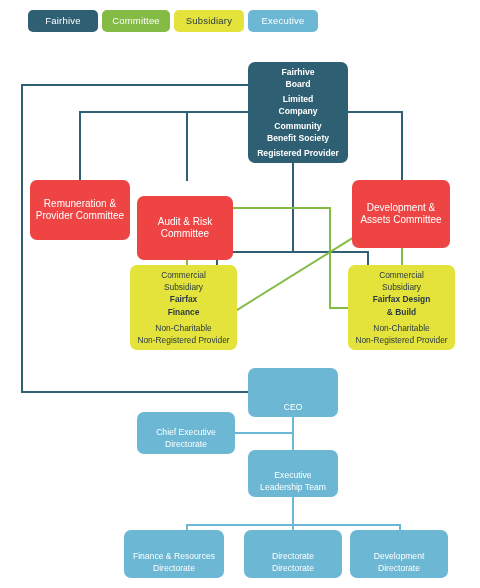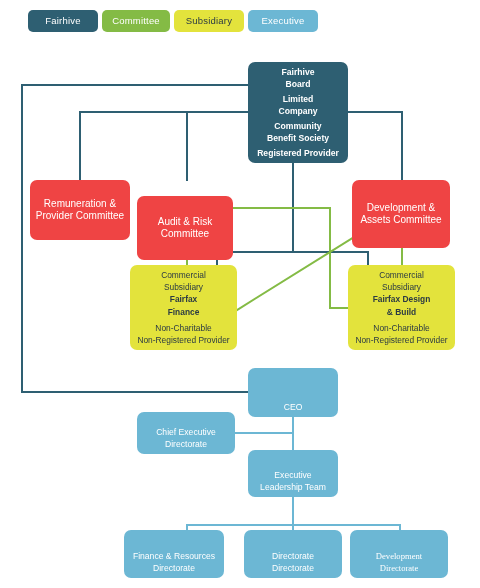--- a/index.html
+++ b/index.html
@@ -224,18 +224,18 @@
   <div class="node exec" style="left:124px; top:530px; width:100px; height:48px;">
     <span class="line">Finance &amp; Resources</span>
     <span class="line">Directorate</span>
   </div>
 
   <div class="node exec" style="left:244px; top:530px; width:98px; height:48px;">
     <span class="line">Directorate</span>
     <span class="line">Directorate</span>
   </div>
 
-  <div class="node exec" style="left:350px; top:530px; width:98px; height:48px;font-family:Liberation Serif, serif;">
+  <div class="node exec" style="left:350px; top:530px; width:98px; height:48px;">
     <span class="line">Development</span>
     <span class="line">Directorate</span>
   </div>
 
 </div>
 
 </body></html>

